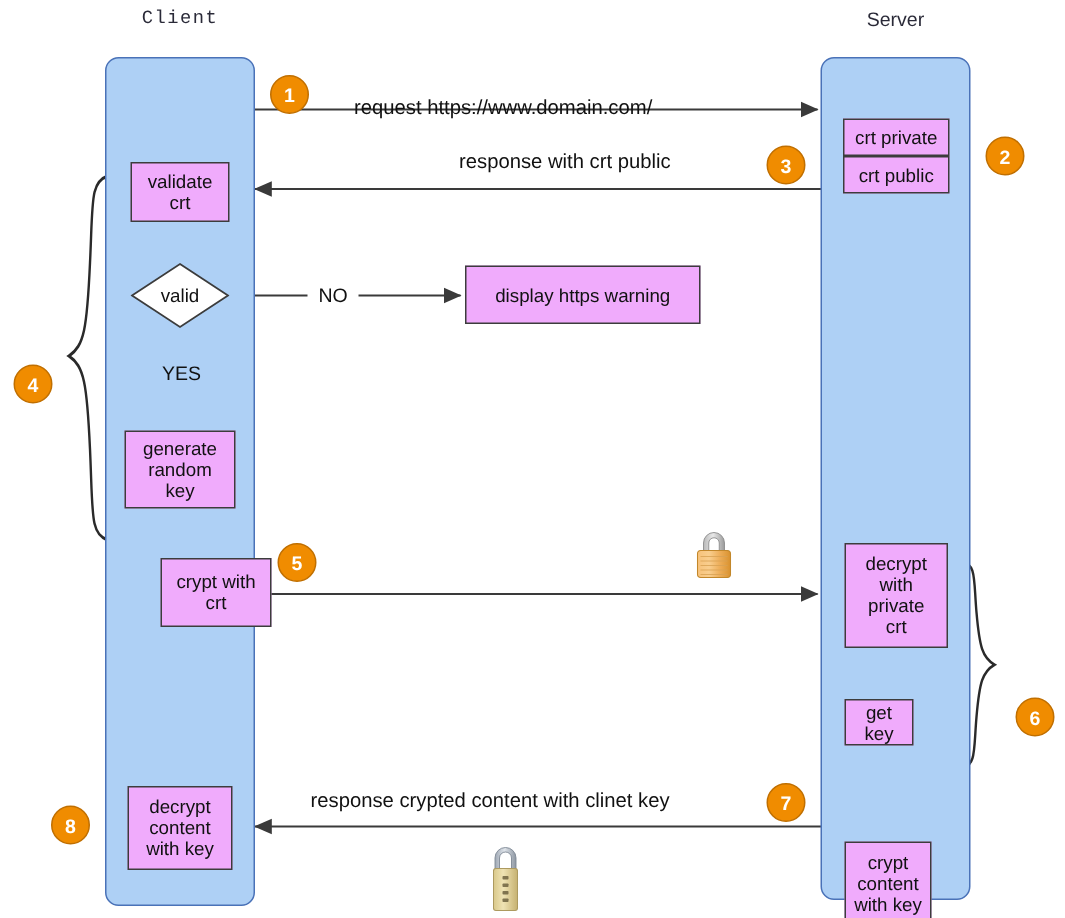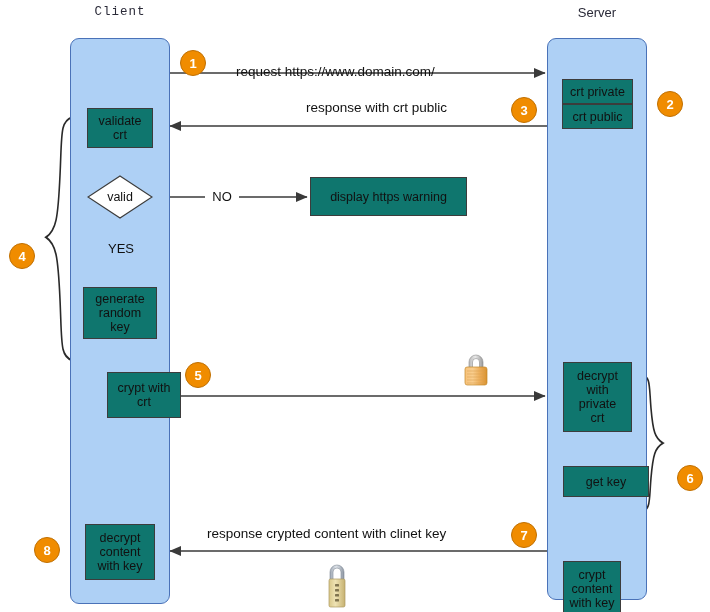--- a/index.html
+++ b/index.html
@@ -25,21 +25,21 @@
     font-size:13px;
     color:#2a2a38;
     text-align:center;
     white-space:nowrap;
   }
   .lane-title.mono{font-family:Liberation Mono, monospace;letter-spacing:1px;font-size:12.5px;}
 
   
   .pbox{
     position:absolute;
-    background:#0f766e;
+    background:#f0abfc;
     border:1px solid #3c3c3c;
     box-sizing:border-box;
     display:flex;align-items:center;justify-content:center;
     text-align:center;
     font-size:12.5px;
     line-height:14px;
     color:#111111;
     padding:1px 2px;
   }
   .pbox.stack{flex-direction:column;}
@@ -171,21 +171,21 @@
     <span>crt public</span>
   </div>
 
   <div class="pbox stack" style="left:563px;top:362px;width:69px;height:70px;">
     <span>decrypt</span>
     <span>with</span>
     <span>private</span>
     <span>crt</span>
   </div>
 
-  <div class="pbox" style="left:563px;top:466px;width:86px;height:31px;">
+  <div class="pbox" style="left:563px;top:466px;width:46px;height:31px;">
     <span>get key</span>
   </div>
 
   <div class="pbox stack" style="left:563px;top:525px;width:58px;height:56px;margin-top:36px;">
     <span>crypt</span>
     <span>content</span>
     <span>with key</span>
   </div>
 
   <div class="lbl" style="left:236px;top:52px;margin-top:12px;">request https://www.domain.com/</div>

